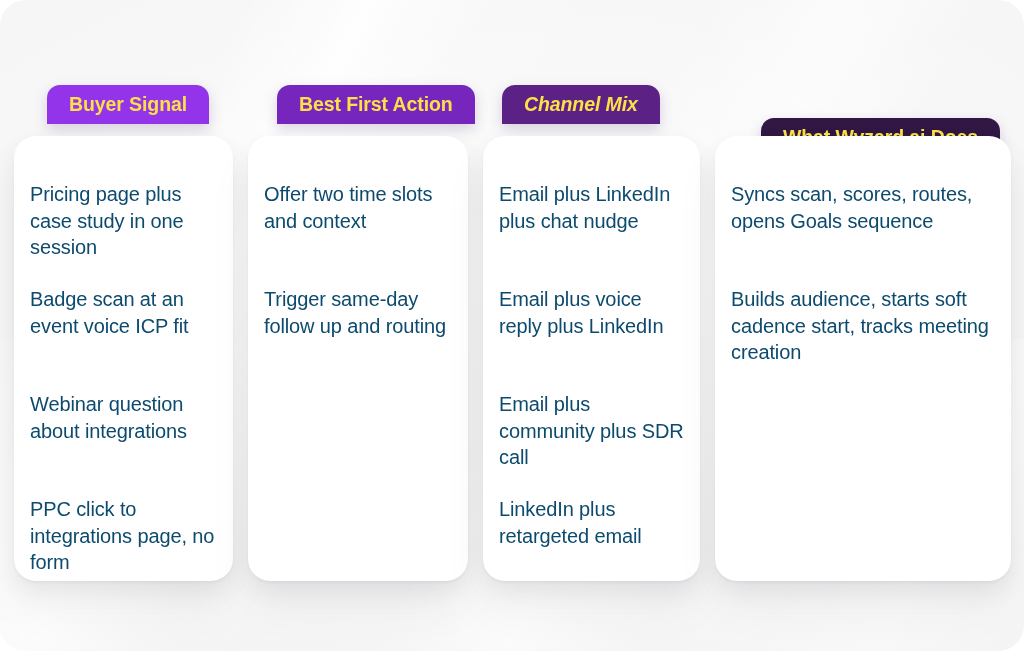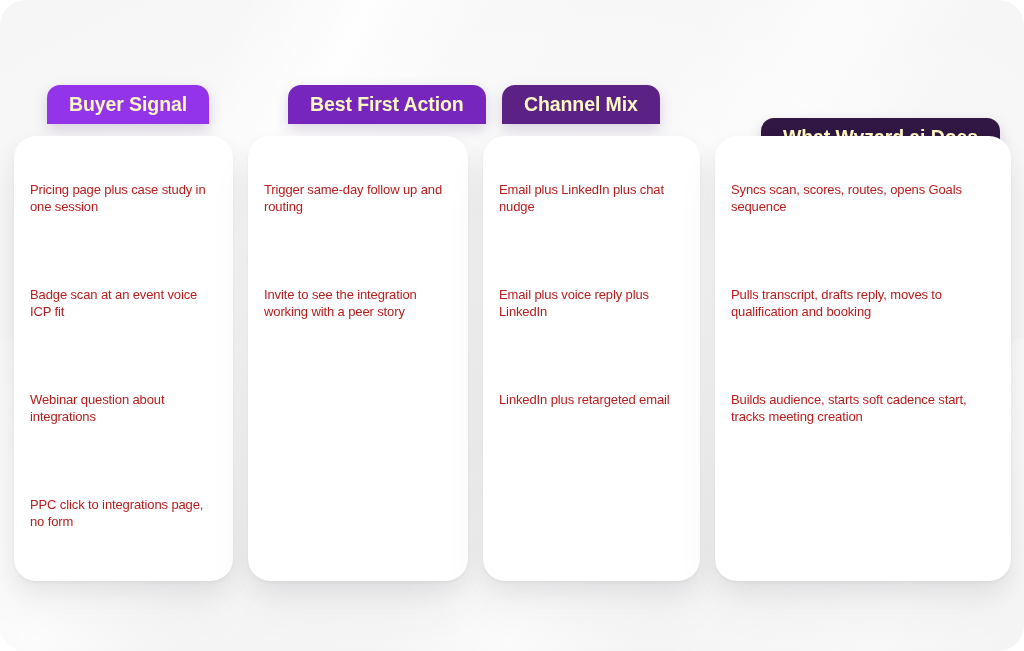--- a/index.html
+++ b/index.html
@@ -99,30 +99,30 @@
   .header-pill {
     position: absolute;
     top: 0;
     height: 39px;
     border-radius: 13px 13px 0 0;
     display: flex;
     align-items: center;
     justify-content: center;
     padding: 8px 22px;
     box-sizing: border-box;
-    color: #fef9c3;
+    color: #fde047;
     font-size: 19.5px;
     font-weight: 700;
     letter-spacing: -0.1px;
     white-space: nowrap;
     box-shadow: 0 5px 14px rgba(60, 20, 90, 0.18);
     z-index: 1;
   }
   .column.c0 .header-pill { left: 33px; }
-  .column.c1 .header-pill { left: 40px; justify-content: center; }
+  .column.c1 .header-pill { left: 29px; justify-content: center; }
   .column.c2 .header-pill { left: 19px; }
   .column.c3 .header-pill { left: 46px; margin-top: 33px; }
 
   
   .card {
     position: absolute;
     left: 0;
     right: 0;
     top: 51px;
     bottom: 4px;
@@ -133,22 +133,22 @@
       0 10px 24px rgba(17, 17, 26, 0.06),
       0 26px 46px rgba(17, 17, 26, 0.05);
     padding: 45px 16px 0 16px;
     box-sizing: border-box;
     z-index: 2;
     overflow: hidden;
   }
   .cell {
     height: 105px;
     box-sizing: border-box;
-    color: #b91c1c;
-    font-size: 13px;
+    color: #0c4a6e;
+    font-size: 20px;
     line-height: 1.33;
     letter-spacing: -0.12px;
   }
   .cell-text {
     display: block;
   }
 </style>
 </head>
 <body>
 
@@ -179,56 +179,56 @@
           </div>
       </div>
     </div>
 
     <div class="column c1">
       <div class="header-pill" style="background: rgb(118, 38, 189);">
         <span>Best First Action</span>
       </div>
       <div class="card">
         <div class="cell">
+            <span class="cell-text">Offer two time slots and context</span>
+          </div>
+        <div class="cell">
             <span class="cell-text">Trigger same-day follow up and routing</span>
           </div>
-        <div class="cell">
-            <span class="cell-text">Invite to see the integration working with a peer story</span>
-          </div>
       </div>
     </div>
 
     <div class="column c2">
-      <div class="header-pill" style="background: rgb(91, 33, 133);">
+      <div class="header-pill" style="background: rgb(91, 33, 133); font-style: italic;">
         <span>Channel Mix</span>
       </div>
       <div class="card">
         <div class="cell">
             <span class="cell-text">Email plus LinkedIn plus chat nudge</span>
           </div>
         <div class="cell">
             <span class="cell-text">Email plus voice reply plus LinkedIn</span>
+          </div>
+        <div class="cell">
+            <span class="cell-text">Email plus community plus SDR call</span>
           </div>
         <div class="cell">
             <span class="cell-text">LinkedIn plus retargeted email</span>
           </div>
       </div>
     </div>
 
     <div class="column c3">
       <div class="header-pill" style="background: rgb(48, 23, 68);">
         <span>What Wyzard.ai Does</span>
       </div>
       <div class="card">
         <div class="cell">
             <span class="cell-text">Syncs scan, scores, routes, opens Goals sequence</span>
           </div>
         <div class="cell">
-            <span class="cell-text">Pulls transcript, drafts reply, moves to qualification and booking</span>
-          </div>
-        <div class="cell">
             <span class="cell-text">Builds audience, starts soft cadence start, tracks meeting creation</span>
           </div>
       </div>
     </div>
 
   </div>
 </div>
 
 </body></html>

